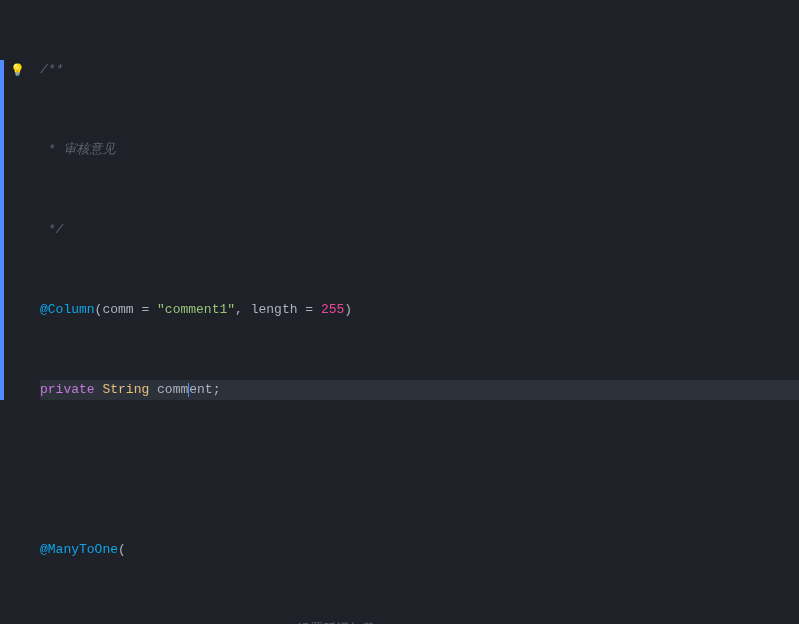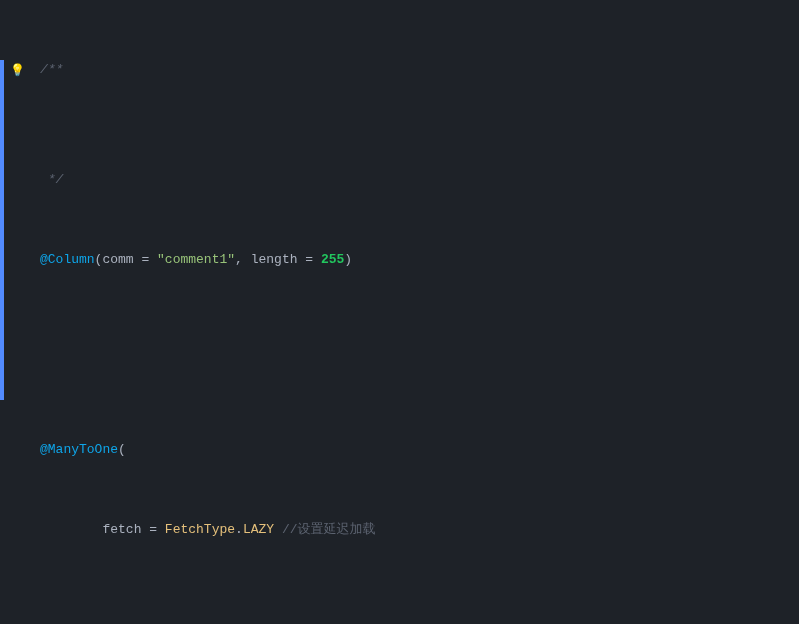--- a/index.html
+++ b/index.html
@@ -74,21 +74,21 @@
 
     .line.cursor-line {
       background-color: #2c313a;
     }
 
     
     .c-comment { color: #5c6370; font-style: italic; }
     .c-annotation { color: #0ea5e9; }
     .c-keyword { color: #c678dd; }
     .c-type { color: #e5c07b; }
-    .c-number { color: #22c55e; font-weight: bold; }
+    .c-number { color: #ec4899; }
     .c-string { color: #98c379; }
     .c-plain { color: #abb2bf; }
     .c-fetchtype { color: #e5c07b; }
     .c-inline-comment { color: #5c6370; }
 
     .cursor {
       display: inline-block;
       width: 1px;
       height: 14px;
       background-color: #528bff;
@@ -192,32 +192,38 @@
     </div>
 
     <div class="code-content">
 
       
       <div class="line">
         <span class="c-comment">/**</span>
       </div>
 
       
+      <div class="line">
+        <span class="c-comment">&nbsp;* 审核意见</span>
+      </div>
 
       
       <div class="line">
         <span class="c-comment">&nbsp;*/</span>
       </div>
 
       
       <div class="line">
         <span class="c-annotation">@Column</span><span class="c-plain">(</span><span class="c-plain">comm</span><span class="c-plain"> = </span><span class="c-string">"comment1"</span><span class="c-plain">, </span><span class="c-plain">length</span><span class="c-plain"> = </span><span class="c-number">255</span><span class="c-plain">)</span>
       </div>
 
       
+      <div class="line cursor-line">
+        <span class="c-keyword">private</span><span class="c-plain"> </span><span class="c-type">String</span><span class="c-plain"> comm</span><span class="cursor"></span><span class="c-plain">ent</span><span class="c-plain">;</span>
+      </div>
 
       
       <div class="line">&nbsp;</div>
 
       
       <div class="line">
         <span class="c-annotation">@ManyToOne</span><span class="c-plain">(</span>
       </div>
 
       

